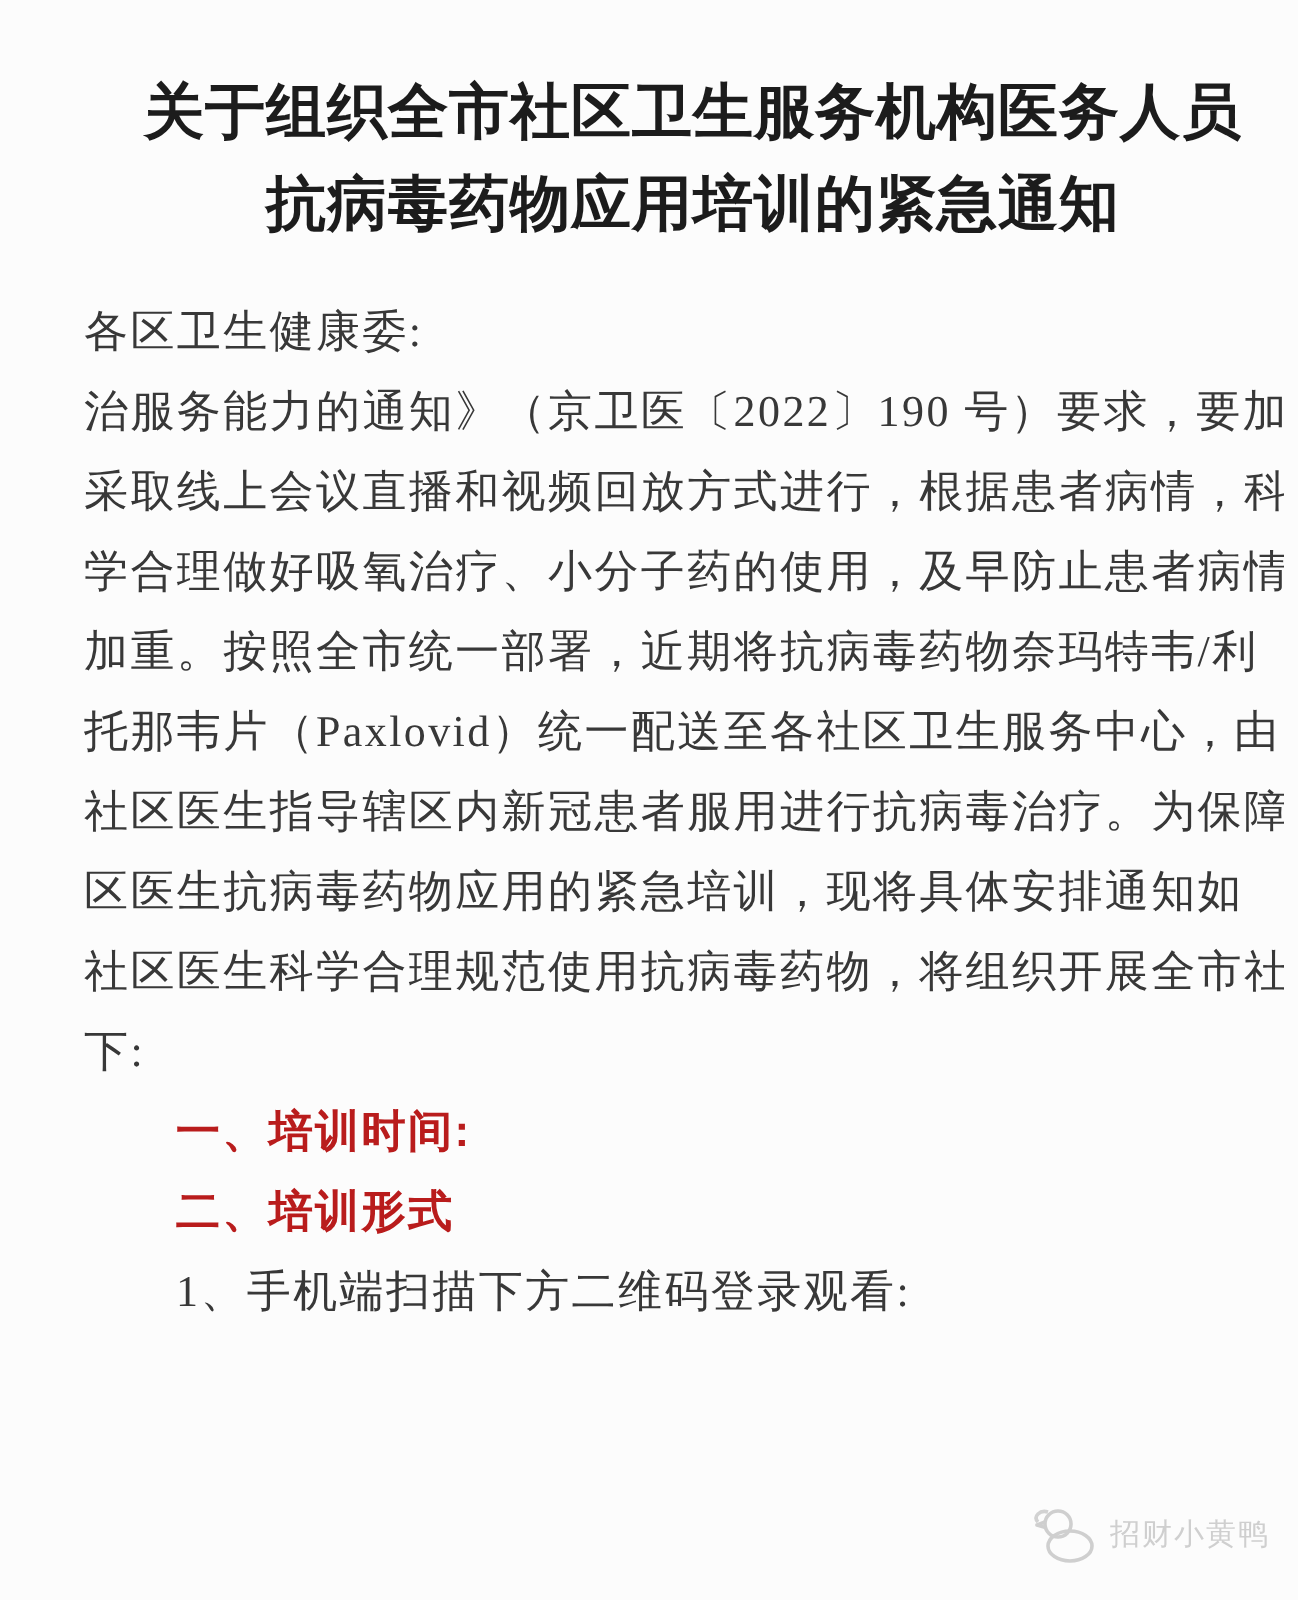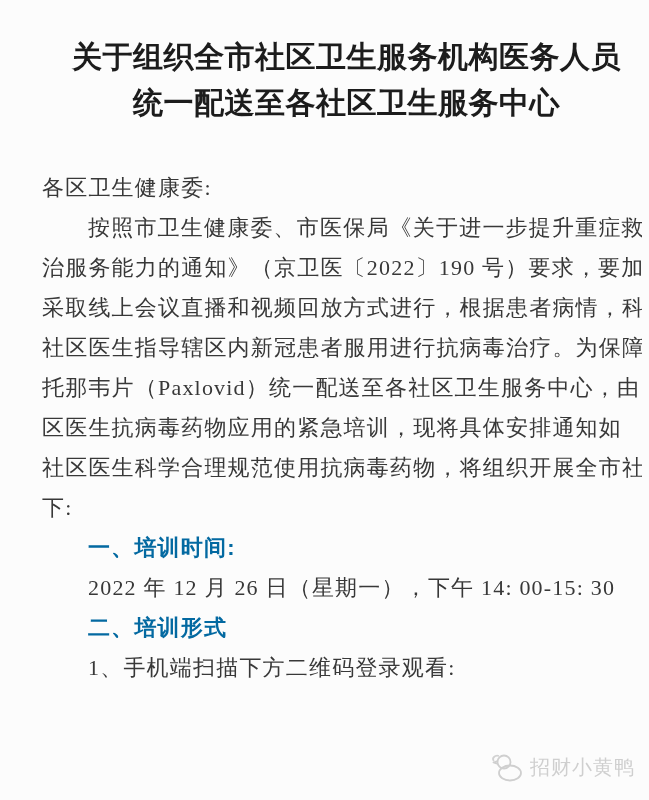--- a/index.html
+++ b/index.html
@@ -24,87 +24,87 @@
     font-size: 30px;
     line-height: 46px;
     color: #1c1c1c;
     letter-spacing: 0.5px;
   }
   .title-line { display: block; white-space: nowrap; margin-left: 44px; }
   
   .doc-body {
     position: absolute;
     left: 42px;
-    top: 168px;
+    top: 146px;
     width: 600px;
     font-size: 22px;
     line-height: 40px;
     color: #383838;
   }
   .doc-body p, .doc-body div { margin: 0; }
   .pline {
     white-space: nowrap;
     letter-spacing: 1.2px;
     overflow: hidden;
     height: 40px;
   }
   .first-line { text-indent: 46px; }
   .indent2 { padding-left: 46px; }
   .salutation { letter-spacing: 1.2px; height: 40px; white-space: nowrap; }
   .heading {
     font-family: "Liberation Sans", sans-serif;
     font-weight: 700;
-    color: #0369a1;
+    color: #b91c1c;
     letter-spacing: 1.2px;
     height: 40px;
     white-space: nowrap;
   }
   .bodyline { letter-spacing: 1.2px; height: 40px; white-space: nowrap; }
   
   .watermark {
     position: absolute;
     top: 752px;
     right: 14px;
     display: flex;
     align-items: center;
     gap: 5px;
     color: #cfcfcf;
     font-family: Liberation Mono, monospace;
-    font-size: 20px;
+    font-size: 15px;
     letter-spacing: 1px;
     user-select: none;
   }
   .watermark svg { display: block; }
 </style>
 </head>
 <body>
 
 <div class="page">
 
   <h1 class="doc-title">
     <span class="title-line">关于组织全市社区卫生服务机构医务人员</span>
-    <span class="title-line">统一配送至各社区卫生服务中心</span>
+    <span class="title-line">抗病毒药物应用培训的紧急通知</span>
   </h1>
 
   <div class="doc-body">
     <p class="salutation">各区卫生健康委:</p>
 
     <div>
-      <div class="pline first-line">按照市卫生健康委、市医保局《关于进一步提升重症救</div>
       <div class="pline">治服务能力的通知》（京卫医〔2022〕190 号）要求，要加</div>
       <div class="pline">采取线上会议直播和视频回放方式进行，根据患者病情，科</div>
+      <div class="pline">学合理做好吸氧治疗、小分子药的使用，及早防止患者病情</div>
+      <div class="pline">加重。按照全市统一部署，近期将抗病毒药物奈玛特韦/利</div>
+      <div class="pline">托那韦片（Paxlovid）统一配送至各社区卫生服务中心，由</div>
       <div class="pline">社区医生指导辖区内新冠患者服用进行抗病毒治疗。为保障</div>
-      <div class="pline">托那韦片（Paxlovid）统一配送至各社区卫生服务中心，由</div>
       <div class="pline">区医生抗病毒药物应用的紧急培训，现将具体安排通知如</div>
       <div class="pline">社区医生科学合理规范使用抗病毒药物，将组织开展全市社</div>
       <div class="pline">下:</div>
     </div>
 
     <p class="heading indent2">一、培训时间:</p>
-    <p class="bodyline indent2">2022 年 12 月 26 日（星期一），下午 14: 00-15: 30</p>
     <p class="heading indent2">二、培训形式</p>
     <p class="bodyline indent2">1、手机端扫描下方二维码登录观看:</p>
   </div>
 
   <div class="watermark">
     <span>
       <svg width="34" height="30" viewBox="0 0 34 30" fill="none">
         <path d="M3 9 Q1 7 3 5 Q5 3 8 4" stroke="#d2d2d2" stroke-width="1.8" fill="none"></path>
         <circle cx="13" cy="10" r="6.5" stroke="#cfcfcf" stroke-width="1.8" fill="none"></circle>
         <path d="M6.5 9 L2.5 10.5 L6.8 11.8" stroke="#cfcfcf" stroke-width="1.8" fill="none" stroke-linejoin="round"></path>

